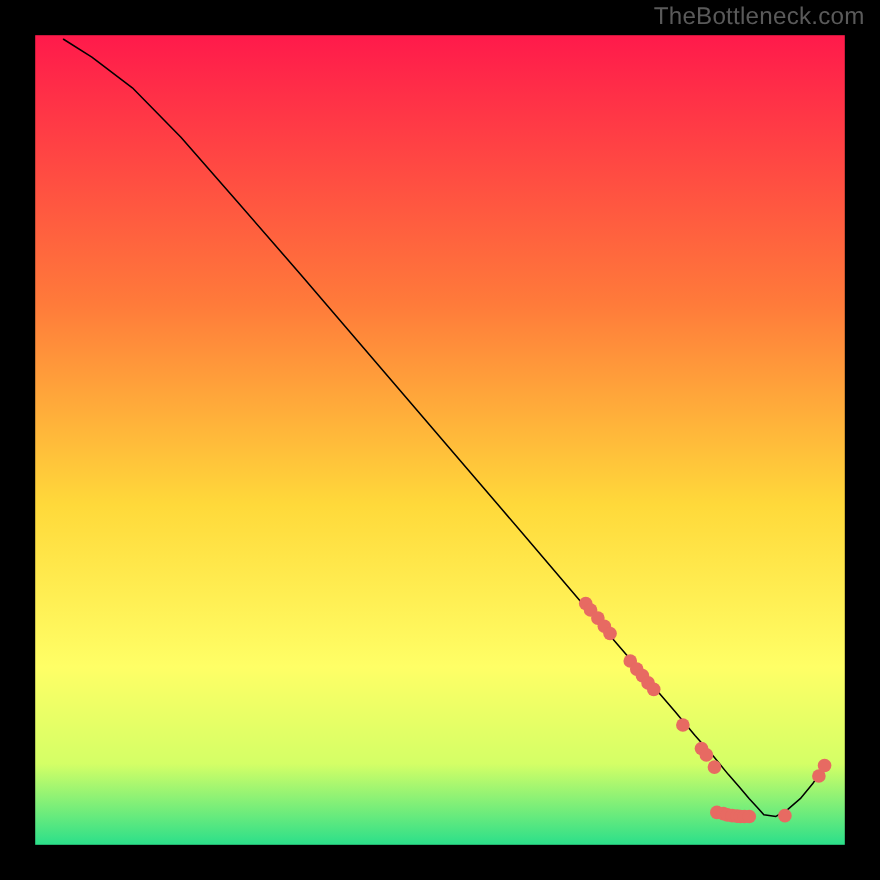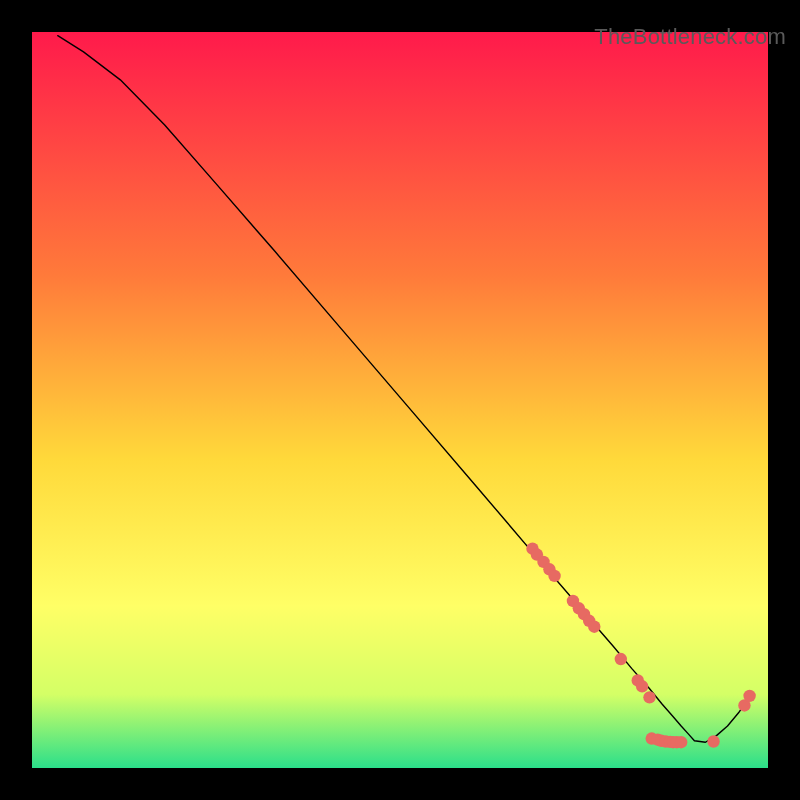--- a/index.html
+++ b/index.html
@@ -11,21 +11,21 @@
     overflow: hidden;
     font-family: Arial, Helvetica, sans-serif;
   }
   .stage {
     position: relative;
     width: 800px;
     height: 800px;
   }
   .watermark {
     position: absolute;
-    top: 24px;
+    top: 2px;
     right: 14px;
     color: #5a5a5a;
     font-size: 22px;
     font-weight: 500;
     letter-spacing: 0.2px;
     user-select: none;
   }
   svg {
     display: block;
   }

